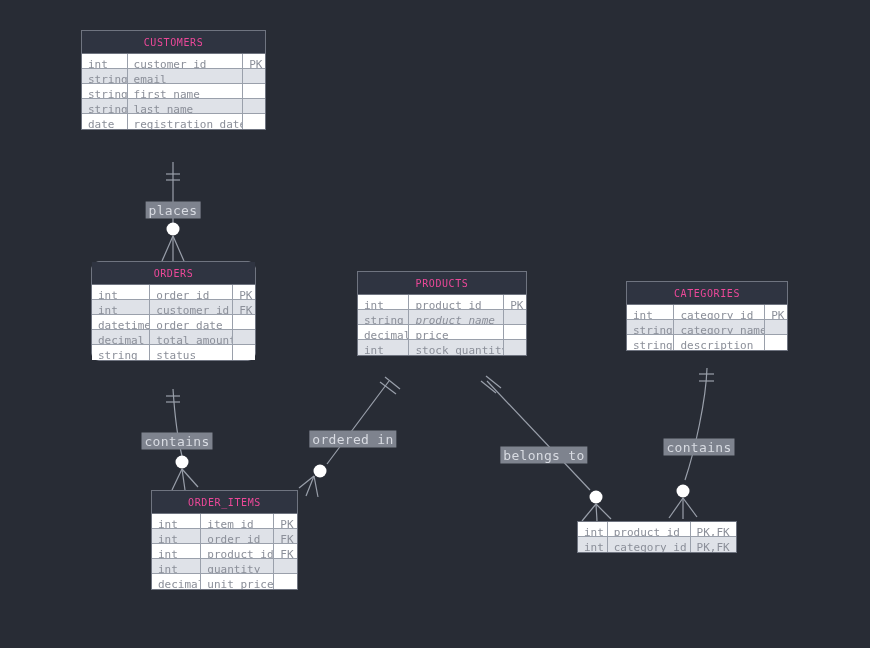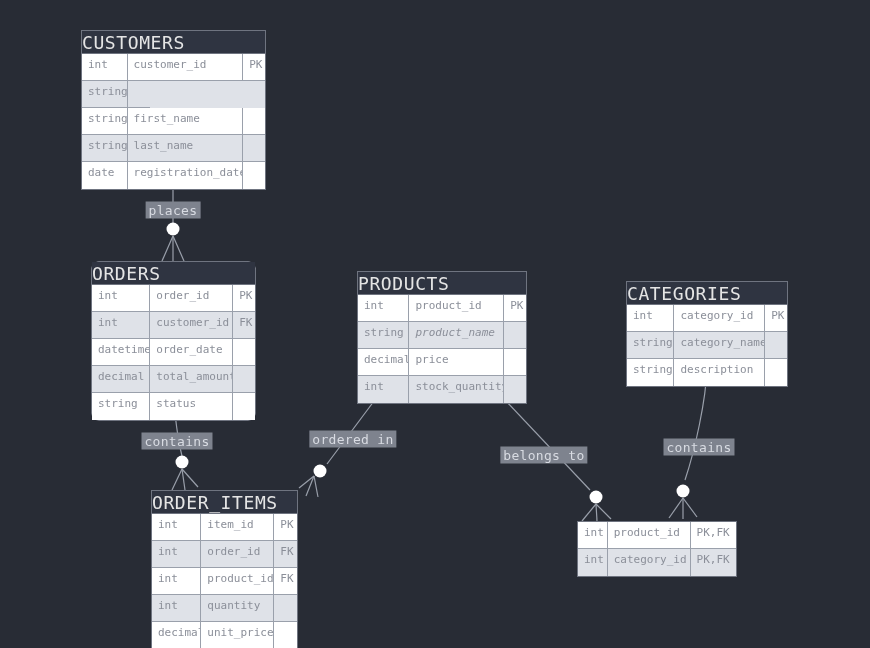--- a/index.html
+++ b/index.html
@@ -25,34 +25,34 @@
     pointer-events: none;
   }
   .entity {
     position: absolute;
     border: 1px solid #6f7480;
     background: #ffffff;
     box-sizing: border-box;
   }
   .entity-title {
     background: #2f3441;
-    color: #e5e5e5;
-    font-size: 18px;
+    color: #ec4899;
+    font-size: 10px;
     letter-spacing: 0.6px;
-    text-align: left;
+    text-align: center;
     line-height: 23px;
     height: 23px;
     border-bottom: 1px solid #6f7480;
     box-sizing: border-box;
     white-space: nowrap;
     overflow: hidden;
   }
   .attr-row {
     display: flex;
-    height: 27px;
+    height: 15px;
     box-sizing: border-box;
   }
   .attr-row.odd  { background: #ffffff; }
   .attr-row.even { background: #dfe2e8; }
   .attr-cell {
     font-size: 11px;
     color: #8b8f99;
     line-height: 21.5px;
     padding-left: 6px;
     box-sizing: border-box;
@@ -139,20 +139,21 @@
   <div id="entity-layer">
       <div class="entity" style="left: 81px; top: 30px; width: 185px;">
         <div class="entity-title">CUSTOMERS</div>
         <div class="attr-row odd">
           <div class="attr-cell" style="width: 46px;">int</div>
           <div class="attr-cell" style="width: 117px;">customer_id</div>
           <div class="attr-cell key" style="width: 22px;">PK</div>
         </div>
         <div class="attr-row even">
           <div class="attr-cell" style="width: 46px;">string</div>
+          <div class="attr-cell" style="width: 117px;">email</div>
           <div class="attr-cell key" style="width: 22px;"></div>
         </div>
         <div class="attr-row odd">
           <div class="attr-cell" style="width: 46px;">string</div>
           <div class="attr-cell" style="width: 117px;">first_name</div>
           <div class="attr-cell key" style="width: 22px;"></div>
         </div>
         <div class="attr-row even">
           <div class="attr-cell" style="width: 46px;">string</div>
           <div class="attr-cell" style="width: 117px;">last_name</div>

